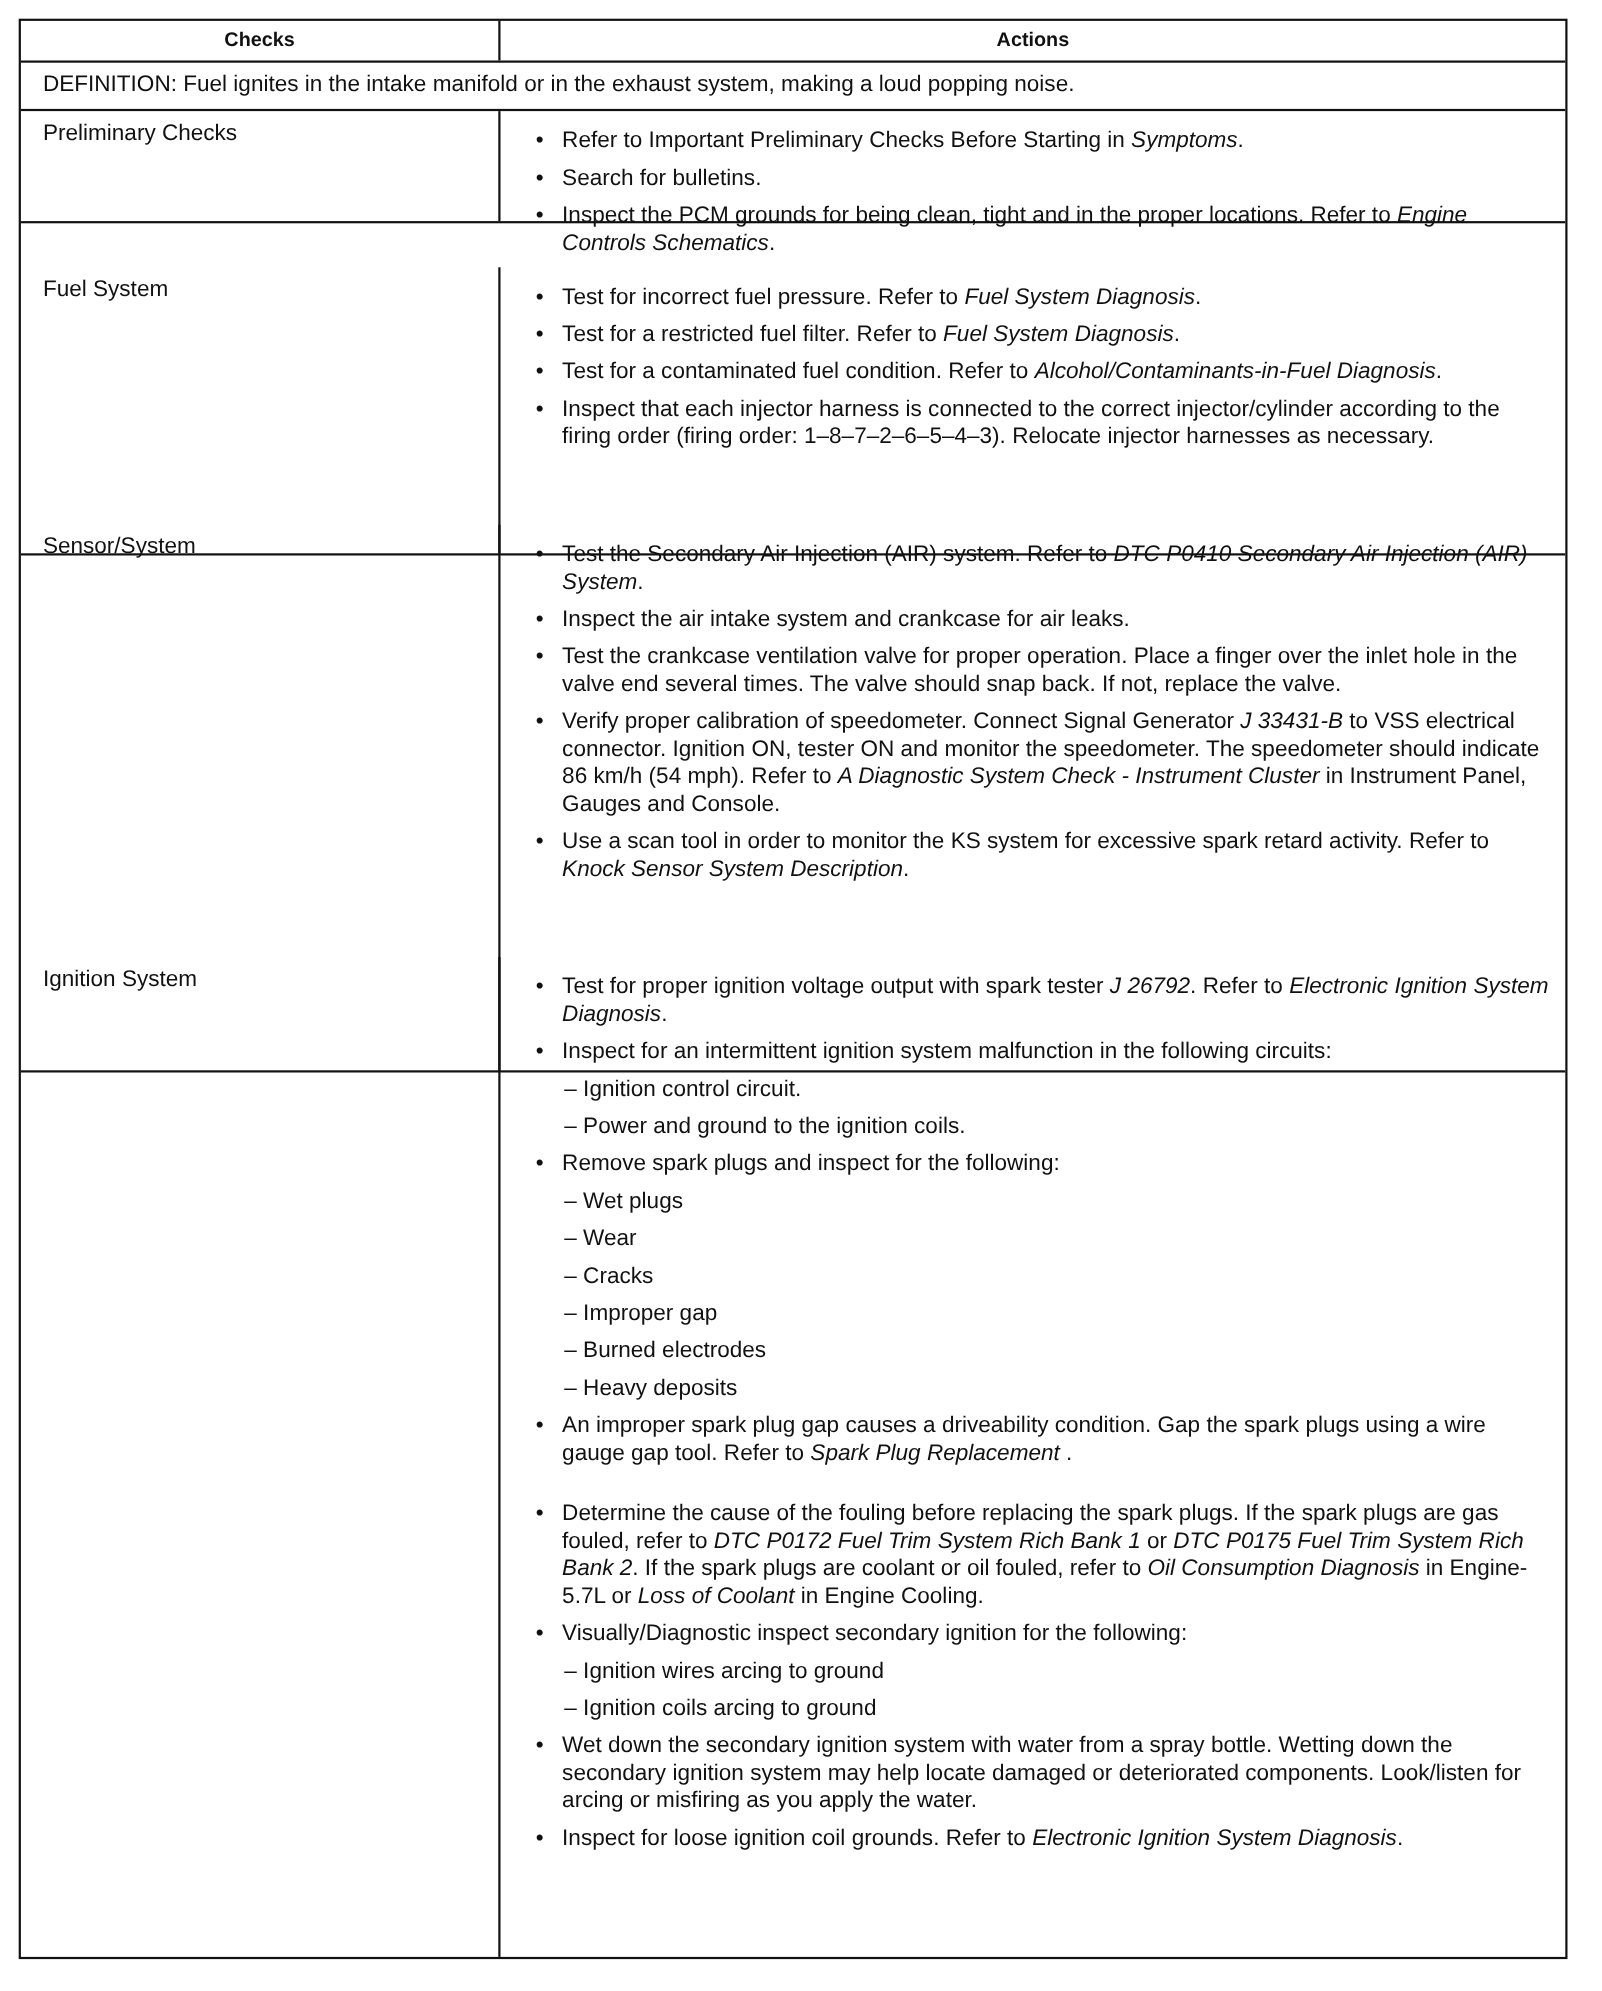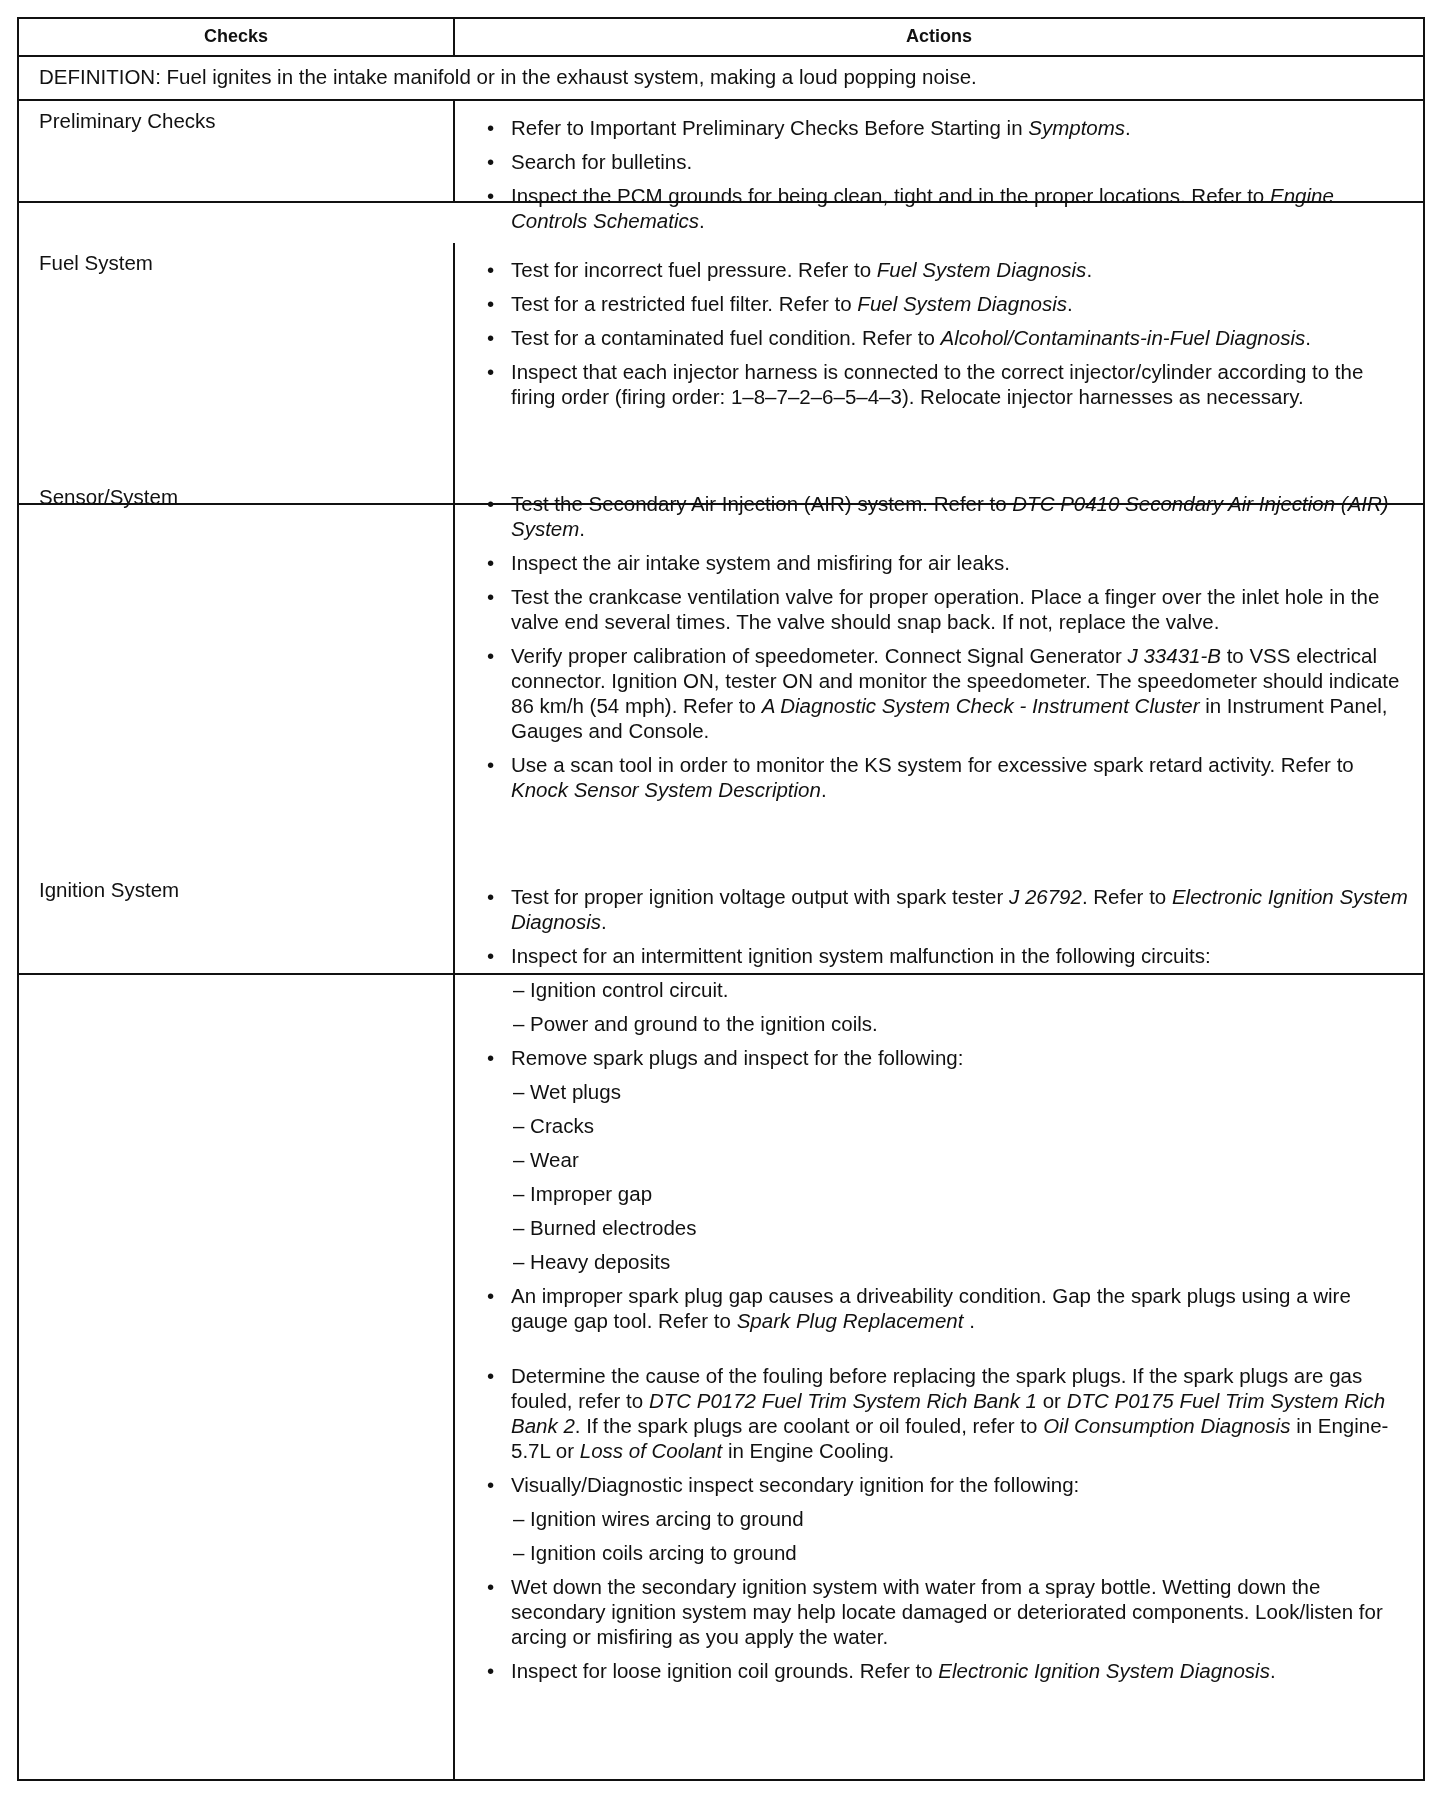--- a/index.html
+++ b/index.html
@@ -47,37 +47,37 @@
         <div class="it"><span class="bul">•</span><span>Test for incorrect fuel pressure. Refer to </span><i>Fuel System Diagnosis</i><span>.</span></div>
         <div class="it"><span class="bul">•</span><span>Test for a restricted fuel filter. Refer to </span><i>Fuel System Diagnosis</i><span>.</span></div>
         <div class="it"><span class="bul">•</span><span>Test for a contaminated fuel condition. Refer to </span><i>Alcohol/Contaminants-in-Fuel Diagnosis</i><span>.</span></div>
         <div class="it"><span class="bul">•</span><span>Inspect that each injector harness is connected to the correct injector/cylinder according to the firing order (firing order: 1–8–7–2–6–5–4–3). Relocate injector harnesses as necessary.</span></div>
       </div>
   </div>
   <div class="row" style="top:458px;height:498px;">
     <div class="cell-l lbl">Sensor/System</div>
     <div class="cell-r acts">
         <div class="it"><span class="bul">•</span><span>Test the Secondary Air Injection (AIR) system. Refer to </span><i>DTC P0410 Secondary Air Injection (AIR) System</i><span>.</span></div>
-        <div class="it"><span class="bul">•</span><span>Inspect the air intake system and misfiring for air leaks.</span></div>
+        <div class="it"><span class="bul">•</span><span>Inspect the air intake system and crankcase for air leaks.</span></div>
         <div class="it"><span class="bul">•</span><span>Test the crankcase ventilation valve for proper operation. Place a finger over the inlet hole in the valve end several times. The valve should snap back. If not, replace the valve.</span></div>
         <div class="it"><span class="bul">•</span><span>Verify proper calibration of speedometer. Connect Signal Generator </span><i>J 33431-B</i><span> to VSS electrical connector. Ignition ON, tester ON and monitor the speedometer. The speedometer should indicate 86 km/h (54 mph). Refer to </span><i>A Diagnostic System Check - Instrument Cluster</i><span> in Instrument Panel, Gauges and Console.</span></div>
         <div class="it"><span class="bul">•</span><span>Use a scan tool in order to monitor the KS system for excessive spark retard activity. Refer to </span><i>Knock Sensor System Description</i><span>.</span></div>
       </div>
   </div>
   <div class="row last" style="top:851px;bottom:0;border-radius:12px;">
     <div class="cell-l lbl">Ignition System</div>
     <div class="cell-r acts">
         <div class="it"><span class="bul">•</span><span>Test for proper ignition voltage output with spark tester </span><i>J 26792</i><span>. Refer to </span><i>Electronic Ignition System Diagnosis</i><span>.</span></div>
         <div class="it"><span class="bul">•</span><span>Inspect for an intermittent ignition system malfunction in the following circuits:</span></div>
         <div class="sub"><span>– </span><span>Ignition control circuit.</span></div>
         <div class="sub"><span>– </span><span>Power and ground to the ignition coils.</span></div>
         <div class="it"><span class="bul">•</span><span>Remove spark plugs and inspect for the following:</span></div>
         <div class="sub"><span>– </span><span>Wet plugs</span></div>
+        <div class="sub"><span>– </span><span>Wear</span></div>
         <div class="sub"><span>– </span><span>Cracks</span></div>
-        <div class="sub"><span>– </span><span>Wear</span></div>
         <div class="sub"><span>– </span><span>Improper gap</span></div>
         <div class="sub"><span>– </span><span>Burned electrodes</span></div>
         <div class="sub"><span>– </span><span>Heavy deposits</span></div>
         <div class="it"><span class="bul">•</span><span>An improper spark plug gap causes a driveability condition. Gap the spark plugs using a wire gauge gap tool. Refer to </span><i>Spark Plug Replacement</i><span> .</span></div>
         <div class="it" style="margin-top: 30px;"><span class="bul">•</span><span>Determine the cause of the fouling before replacing the spark plugs. If the spark plugs are gas fouled, refer to </span><i>DTC P0172 Fuel Trim System Rich Bank 1</i><span> or </span><i>DTC P0175 Fuel Trim System Rich Bank 2</i><span>. If the spark plugs are coolant or oil fouled, refer to </span><i>Oil Consumption Diagnosis</i><span> in Engine-5.7L or </span><i>Loss of Coolant</i><span> in Engine Cooling.</span></div>
         <div class="it"><span class="bul">•</span><span>Visually/Diagnostic inspect secondary ignition for the following:</span></div>
         <div class="sub"><span>– </span><span>Ignition wires arcing to ground</span></div>
         <div class="sub"><span>– </span><span>Ignition coils arcing to ground</span></div>
         <div class="it"><span class="bul">•</span><span>Wet down the secondary ignition system with water from a spray bottle. Wetting down the secondary ignition system may help locate damaged or deteriorated components. Look/listen for arcing or misfiring as you apply the water.</span></div>
         <div class="it"><span class="bul">•</span><span>Inspect for loose ignition coil grounds. Refer to </span><i>Electronic Ignition System Diagnosis</i><span>.</span></div>

